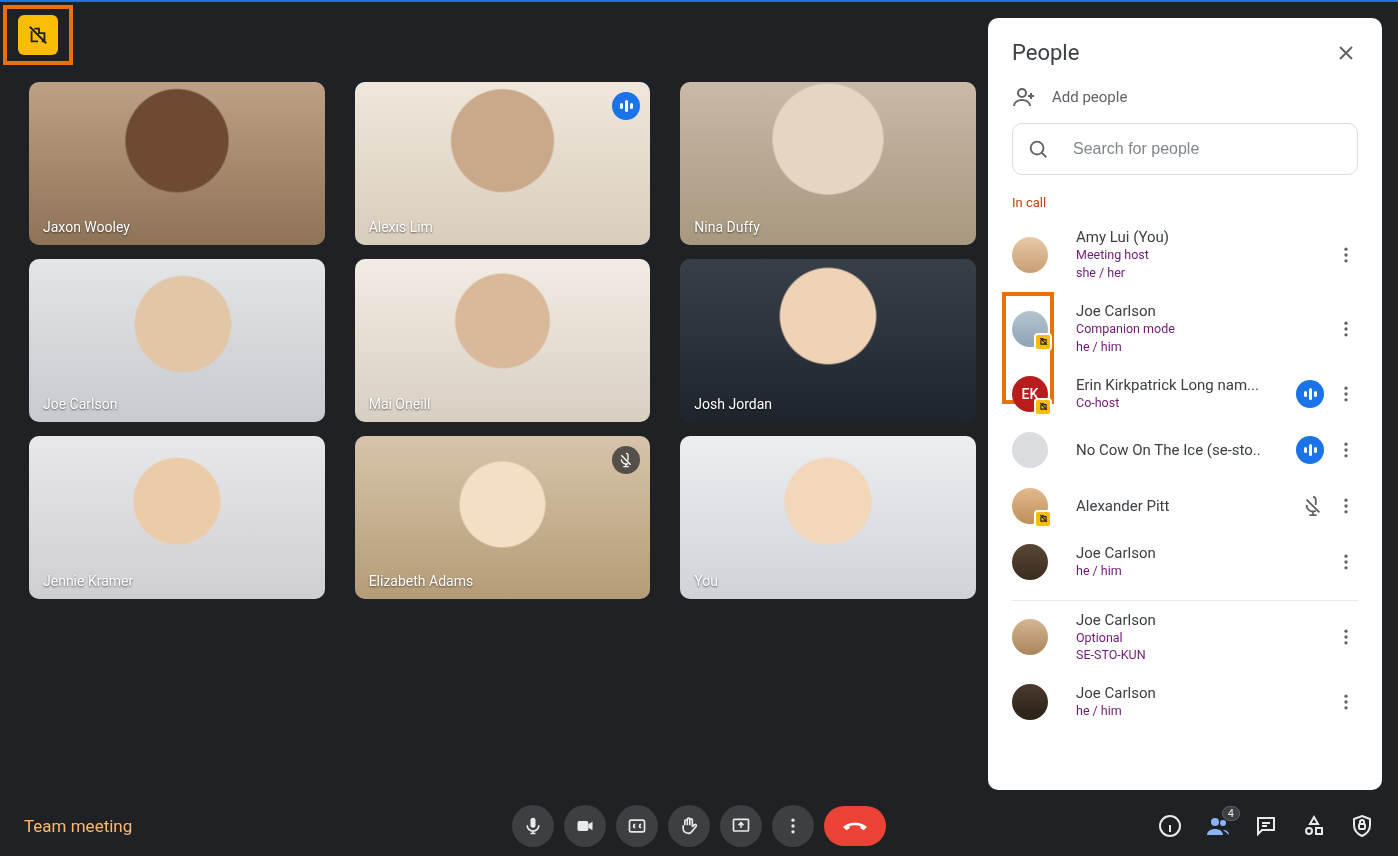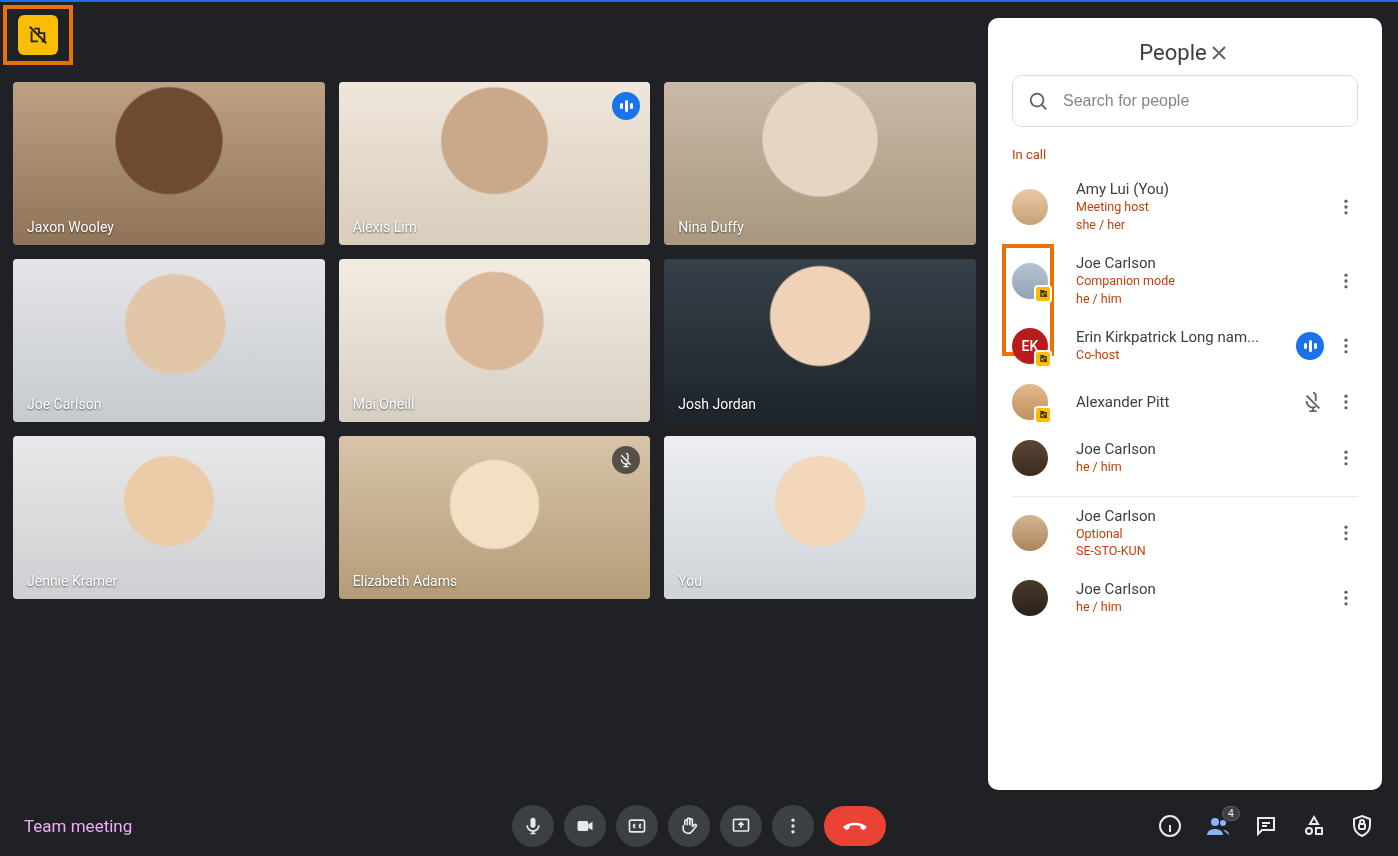--- a/index.html
+++ b/index.html
@@ -5,56 +5,56 @@
   * { box-sizing: border-box; margin: 0; padding: 0; }
   html, body { width: 1398px; height: 856px; background: #202124; font-family: "Google Sans", Roboto, Arial, sans-serif; overflow: hidden; color: #e8eaed; }
   body { border-top: 2px solid #1a73e8; position: relative; }
 
   
   .companion-badge-wrap { position: absolute; top: 3px; left: 3px; width: 70px; height: 60px; border: 4px solid #e8710a; z-index: 5; display:flex; align-items:center; justify-content:center;}
   .companion-badge { width: 40px; height: 40px; background: #fbbc04; border-radius: 6px; display:flex; align-items:center; justify-content:center; }
 
   
   .grid { position: absolute; top: 80px; left: 13px; width: 963px; display: grid; grid-template-columns: repeat(3,1fr); grid-auto-rows: 163px; gap: 14px; }
-  .tile { position: relative; border-radius: 4px; overflow: hidden; background: #3c4043; }
+  .tile { position: relative; border-radius: 10px; overflow: hidden; background: #3c4043; margin-left: 16px; }
   .tile .bg { position:absolute; inset:0; }
   .tile .name { position: absolute; left: 14px; bottom: 10px; font-size: 14px; color: #fff; text-shadow: 0 1px 2px rgba(0,0,0,.6); font-weight: 400; }
   .tile.speaking { outline: 3px solid #1a73e8; outline-offset: -3px; }
   .speak-pill { position:absolute; top:10px; right:10px; width:28px; height:28px; border-radius:50%; background:#1a73e8; display:flex; align-items:center; justify-content:center; }
   .muted-pill { position:absolute; top:10px; right:10px; width:28px; height:28px; border-radius:50%; background:rgba(32,33,36,.7); display:flex; align-items:center; justify-content:center; }
   .eq-bars { display:flex; gap:2px; align-items:center; }
   .eq-bars span { width:3px; background:#fff; border-radius:2px; }
   .eq-bars span:nth-child(1){height:6px;} .eq-bars span:nth-child(2){height:12px;} .eq-bars span:nth-child(3){height:6px;}
 
   
   .panel { position:absolute; top:16px; right:16px; bottom:66px; width:394px; background:#fff; border-radius:10px; color:#3c4043; padding: 0; overflow:hidden; display:flex; flex-direction:column;}
-  .panel-header { display:flex; align-items:center; justify-content:center; padding:22px 24px 10px; }
+  .panel-header { display:flex; align-items:center; justify-content:space-between; padding:22px 24px 10px; }
   .panel-header h2 { font-size:22px; font-weight:400; color:#3c4043; }
   .panel-close { width:24px; height:24px; color:#5f6368; cursor:pointer; }
   .add-people { display:flex; align-items:center; gap:16px; padding:10px 24px 14px; color:#5f6368; font-size:15px; cursor:pointer;}
-  .search-wrap { margin: 0 24px 14px; border:1px solid #dadce0; border-radius:10px; height:52px; display:flex; align-items:center; padding:0 14px; gap:14px; }
+  .search-wrap { margin: 0 24px 14px; border:1px solid #dadce0; border-radius:10px; height:52px; display:flex; align-items:center; padding:0 14px; gap:24px; }
   .search-wrap input { border:none; outline:none; font-size:16px; color:#5f6368; flex:1; background:transparent;}
   .search-wrap input::placeholder{color:#80868b;}
   .section-label { padding: 6px 24px 4px; font-size:13px; color:#c2410c; }
   .list { padding: 4px 8px 0; overflow-y:auto; flex:1; }
   .person { position:relative; display:flex; align-items:center; gap:28px; padding:10px 16px; border-radius:8px; }
   .avatar { width:36px; height:36px; border-radius:50%; background:#bdc1c6; position:relative; flex:none; display:flex; align-items:center; justify-content:center; color:#fff; font-size:14px; font-weight:500;}
   .avatar .mini-badge { position:absolute; right:-4px; bottom:-4px; width:18px; height:18px; background:#fbbc04; border-radius:4px; border:2px solid #fff; display:flex; align-items:center; justify-content:center;}
   .ptext { display:flex; flex-direction:column; gap:1px; min-width:0; flex:1;}
   .pname { font-size:15px; color:#3c4043; white-space:nowrap; overflow:hidden; text-overflow:ellipsis;}
-  .psub { font-size:12.5px; color:#c2410c; line-height:1.35;}
+  .psub { font-size:12.5px; color:#701a75; line-height:1.35;}
   .pactions { display:flex; align-items:center; gap:10px; color:#5f6368;}
   .speak-ind { width:28px; height:28px; border-radius:50%; background:#1a73e8; display:flex; align-items:center; justify-content:center;}
   .kebab { width:24px; height:24px; display:flex; align-items:center; justify-content:center; cursor:pointer;}
   .divider { height:1px; background:#e8eaed; margin:10px 16px 0;}
   .highlight-box { position:absolute; left:6px; top:0; width:52px; height:112px; border:4px solid #e8710a; pointer-events:none;}
 
   
   .bottombar { position:absolute; left:0; right:0; bottom:0; height:60px; display:flex; align-items:center; padding:0 24px; }
-  .meeting-title { font-size:17px; color:#f0abfc; }
+  .meeting-title { font-size:17px; color:#fdba74; }
   .center-controls { position:absolute; left:50%; transform:translateX(-50%); display:flex; align-items:center; gap:10px; }
   .cbtn { width:42px; height:42px; border-radius:50%; background:#3c4043; display:flex; align-items:center; justify-content:center; color:#e8eaed; cursor:pointer;}
   .cbtn.hangup { width:62px; height:40px; border-radius:999px; background:#ea4335; }
   .right-controls { margin-left:auto; display:flex; align-items:center; gap:24px; color:#e8eaed;}
   .right-controls .ic { width:24px; height:24px; position:relative; cursor:pointer; color:#e8eaed;}
   .right-controls .ic.active { color:#8ab4f8;}
   .count-badge { position:absolute; top:-8px; right:-10px; background:#3c4043; color:#e8eaed; font-size:11px; border-radius:8px; padding:1px 5px; line-height:1; border:1px solid #5f6368;}
 
   svg { display:block; }
 
@@ -141,20 +141,27 @@
 
 <aside class="panel">
   <div class="panel-header">
     <h2>People</h2>
     <div class="panel-close">
       <svg width="24" height="24" viewBox="0 0 24 24" stroke="#5f6368" stroke-width="2" fill="none">
           <path d="M6 6l12 12M18 6L6 18"></path>
         </svg>
     </div>
   </div>
+  <div class="add-people">
+    <svg width="24" height="24" viewBox="0 0 24 24" fill="none" stroke="#5f6368" stroke-width="2">
+        <circle cx="10" cy="8" r="4"></circle>
+        <path d="M2 21c0-4 4-6 8-6s8 2 8 6M19 8v6M16 11h6"></path>
+      </svg>
+    <span>Add people</span>
+  </div>
   <div class="search-wrap">
     <svg width="22" height="22" viewBox="0 0 24 24" fill="none" stroke="#5f6368" stroke-width="2">
         <circle cx="11" cy="11" r="7"></circle>
         <path d="M21 21l-5-5"></path>
       </svg>
     <input placeholder="Search for people" style="">
   </div>
   <div class="section-label">In call</div>
 
   <div class="list">
@@ -228,20 +235,42 @@
               <svg width="20" height="20" viewBox="0 0 24 24" fill="#5f6368">
                 <circle cx="12" cy="5" r="2"></circle>
                 <circle cx="12" cy="12" r="2"></circle>
                 <circle cx="12" cy="19" r="2"></circle>
               </svg>
             </div>
           </div>
     </div>
     </div>
 
+    <div class="person">
+      <div class="avatar av-4"></div>
+      <div class="ptext">
+          <span class="pname">No Cow On The Ice (se-sto..</span>
+        </div>
+      <div class="pactions">
+          <div class="speak-ind">
+            <div class="eq-bars">
+              <span></span>
+              <span></span>
+              <span></span>
+            </div>
+          </div>
+          <div class="kebab">
+            <svg width="20" height="20" viewBox="0 0 24 24" fill="#5f6368">
+              <circle cx="12" cy="5" r="2"></circle>
+              <circle cx="12" cy="12" r="2"></circle>
+              <circle cx="12" cy="19" r="2"></circle>
+            </svg>
+          </div>
+        </div>
+    </div>
 
     <div class="person">
       <div class="avatar av-5">
           <div class="mini-badge">
             <svg width="9" height="9" viewBox="0 0 24 24" stroke="#202124" stroke-width="3" fill="none">
               <path d="M3 3l18 18M5 8v11h14V7H11V4H7"></path>
             </svg>
           </div>
         </div>
       <div class="ptext">

